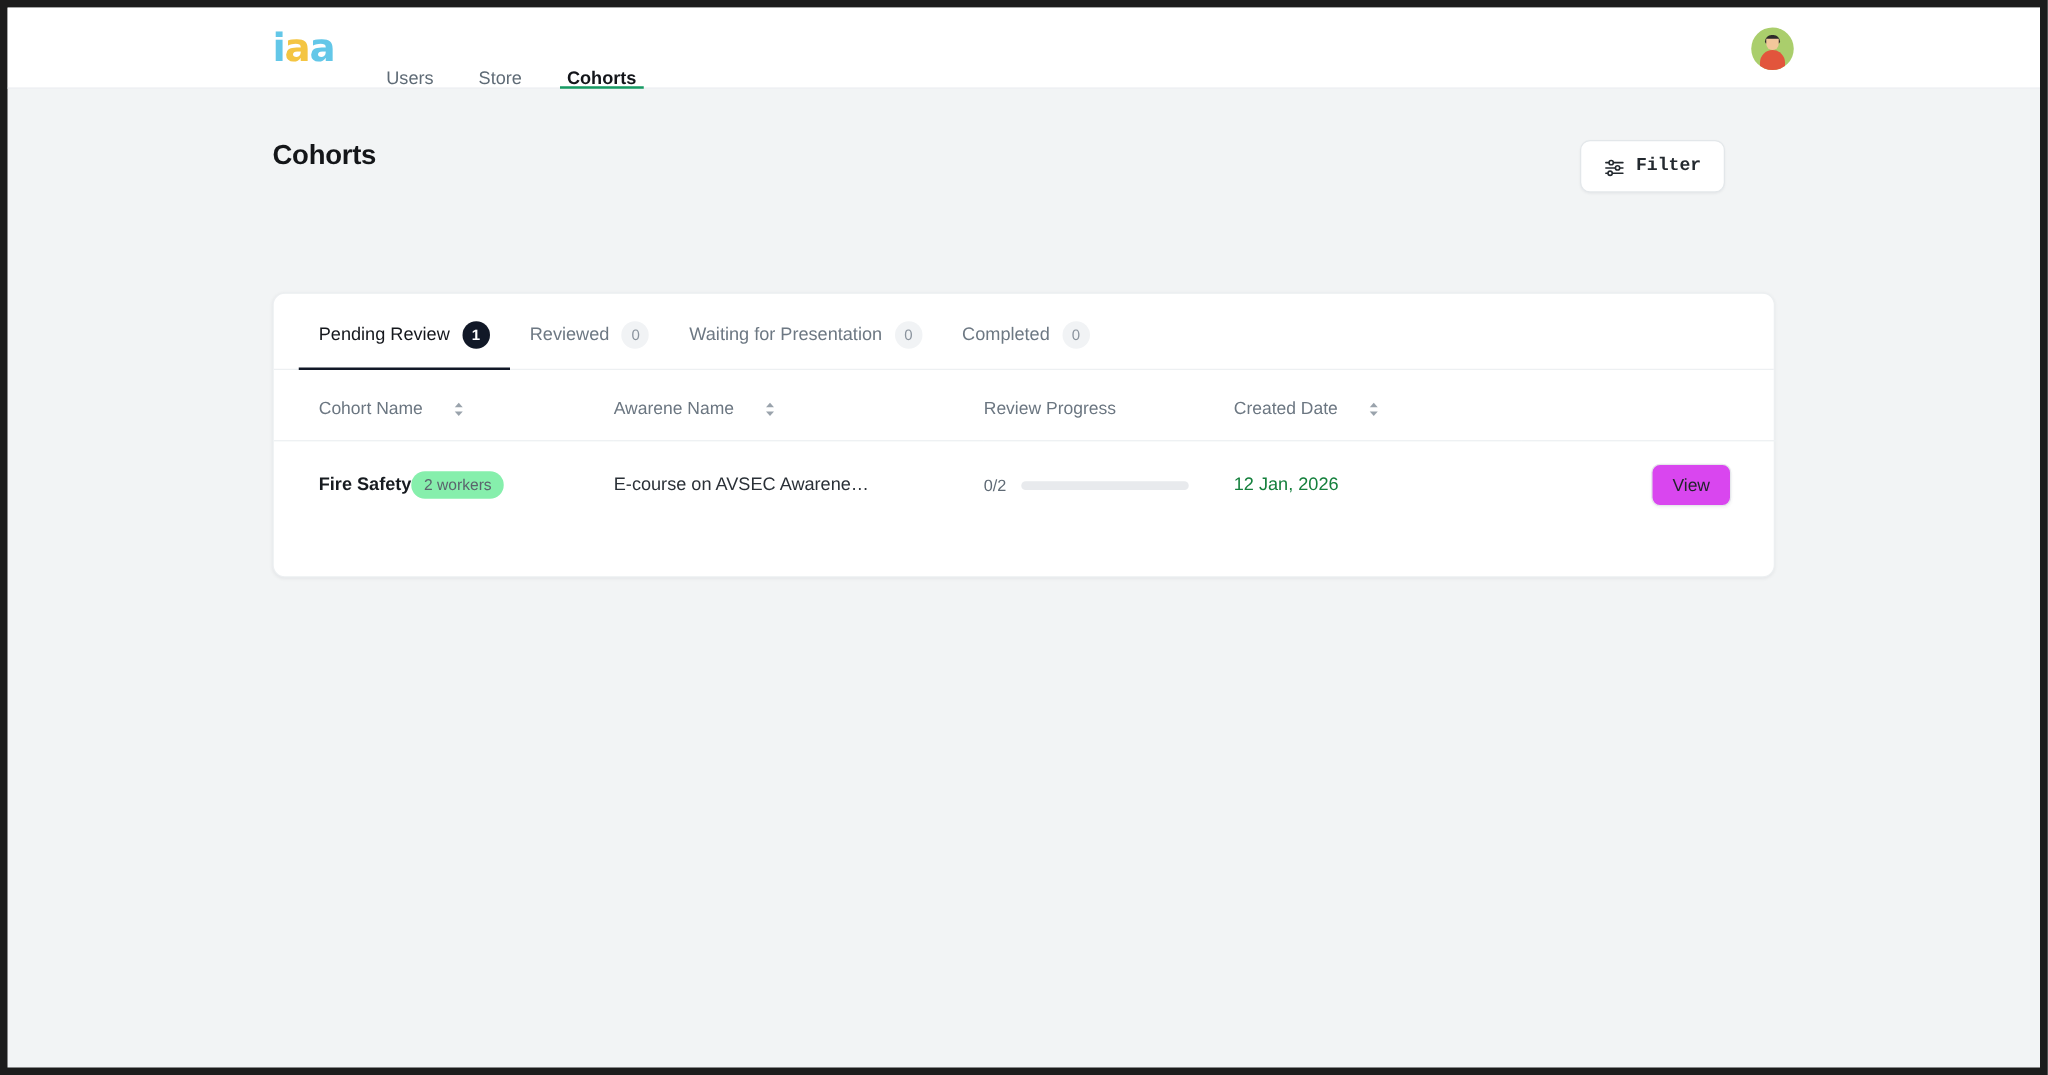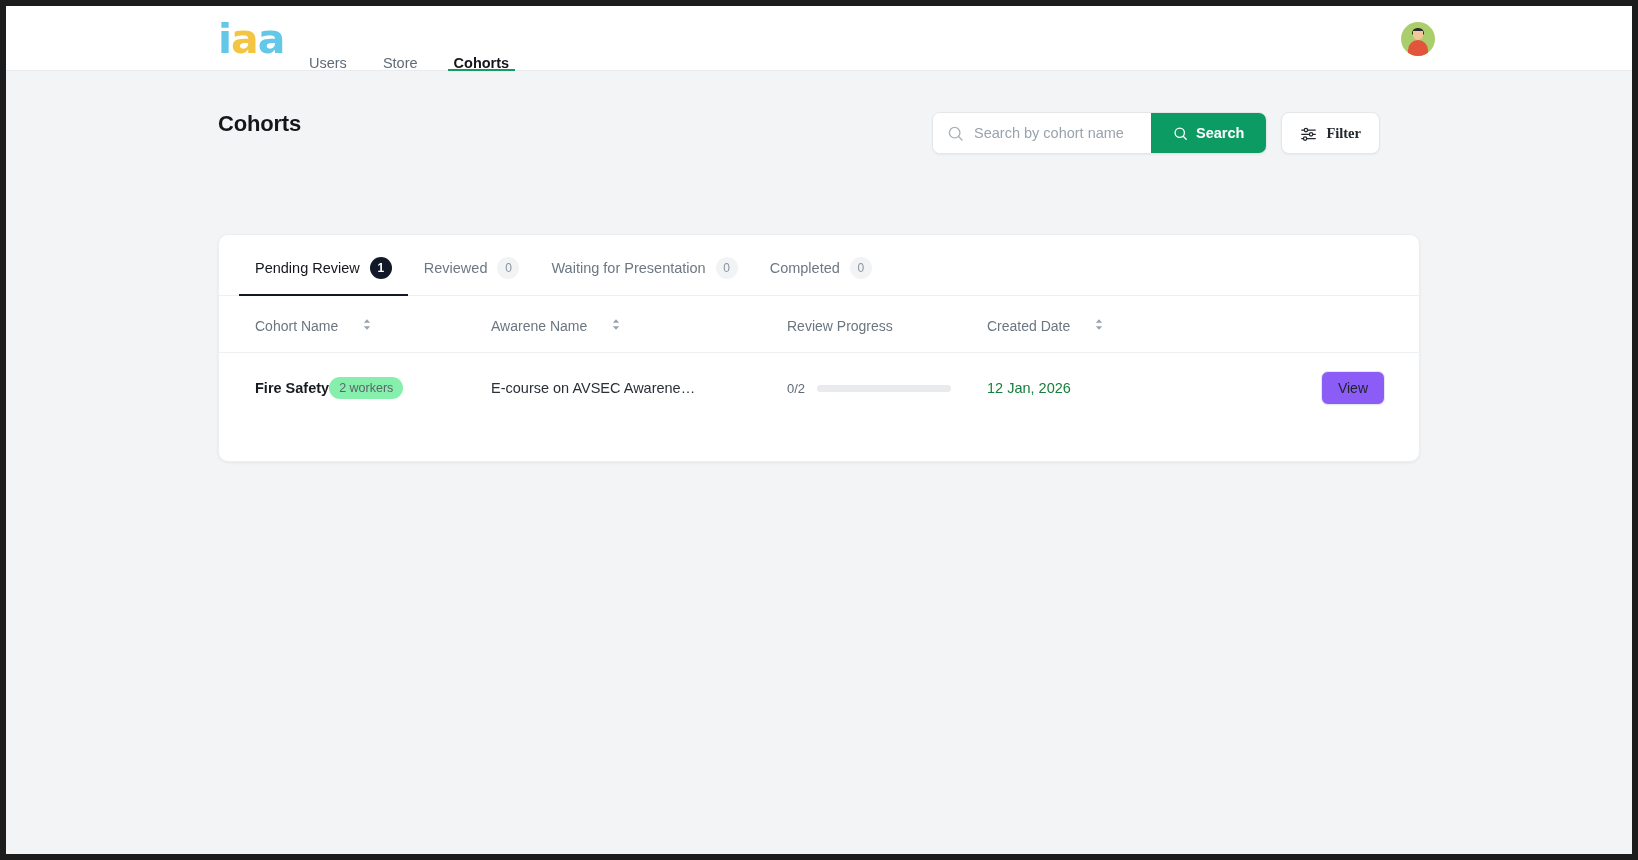--- a/index.html
+++ b/index.html
@@ -33,21 +33,21 @@
   }
 
   .logo {
     position: absolute;
     left: 212px;
     top: 14px;
     width: 46px;
     height: 38px;
     font-family: "DejaVu Sans", sans-serif;
     font-weight: 700;
-    font-size: 41px;
+    font-size: 31px;
     line-height: 38px;
     letter-spacing: -1px;
     user-select: none;
   }
   .logo .l-i { color: #63c7e8; }
   .logo .l-a1 { color: #f4c542; }
   .logo .l-a2 { color: #63c7e8; }
 
   .navlinks {
     position: absolute;
@@ -198,21 +198,21 @@
     height: 42px;
     padding: 0 18px;
     background: #fff;
     border: 1px solid #e3e7ea;
     border-radius: 8px;
     font-size: 14.5px;
     font-weight: 700;
     color: #23292f;
     cursor: pointer;
     box-shadow: 0 1px 2px rgba(16,24,40,.05);
-    font-family: Liberation Serif, serif;
+    font-family: Liberation Mono, monospace;
   }
 
   
   .card {
     position: absolute;
     left: 212px;
     top: 163px;
     width: 1202px;
     background: #ffffff;
     border: 1px solid #eceff1;
@@ -274,21 +274,21 @@
   table.data th {
     text-align: left;
     font-size: 14px;
     font-weight: 400;
     color: #6b7681;
     padding: 22px 0 18px 0;
     border-bottom: 1px solid #eef1f3;
   }
   table.data th .thwrap {
     display: flex;
-    align-items: flex-start;
+    align-items: flex-end;
     gap: 24px;
   }
   table.data td {
     padding: 18px 0;
     font-size: 14.5px;
     color: #23282e;
     vertical-align: middle;
   }
   .col-a { width: 272px; padding-left: 36px !important; }
   .col-b { width: 296px; }
@@ -336,21 +336,21 @@
   .view-cell { text-align: right; padding-right: 36px !important; }
   .view-btn {
     display: inline-flex;
     align-items: center;
     justify-content: center;
     min-width: 56px;
     height: 34px;
     padding: 0 16px;
     border: 1px solid #e5e8eb;
     border-radius: 7px;
-    background: #8b5cf6;
+    background: #d946ef;
     font-size: 14px;
     color: #1f242a;
     cursor: pointer;
     box-shadow: 0 1px 2px rgba(16,24,40,.04);
     font-family: "Liberation Sans", sans-serif;
   }
 
   .sort-ico { display: block; }
   svg { display: block; }
 </style>
@@ -384,40 +384,20 @@
     </div>
   </div>
 
   <div class="page">
 
     <div class="page-head">
       <div class="page-title">Cohorts</div>
     </div>
 
     <div class="search-cluster">
-      <div class="search-box">
-        <div class="search-field">
-          <span>
-            <svg width="17" height="17" viewBox="0 0 20 20" fill="none">
-              <circle cx="9" cy="9" r="6.2" stroke="#a9b1b9" stroke-width="1.6"></circle>
-              <line x1="13.6" y1="13.6" x2="17.6" y2="17.6" stroke="#a9b1b9" stroke-width="1.6" stroke-linecap="round"></line>
-            </svg>
-          </span>
-          <input type="text" placeholder="Search by cohort name" style="">
-        </div>
-        <button class="search-btn">
-          <span>
-            <svg width="15" height="15" viewBox="0 0 20 20" fill="none">
-              <circle cx="9" cy="9" r="6.2" stroke="#ffffff" stroke-width="1.8"></circle>
-              <line x1="13.6" y1="13.6" x2="17.6" y2="17.6" stroke="#ffffff" stroke-width="1.8" stroke-linecap="round"></line>
-            </svg>
-          </span>
-          <span>Search</span>
-        </button>
-      </div>
 
       <button class="filter-btn">
         <span>
           <svg width="17" height="17" viewBox="0 0 20 20" fill="none">
             <line x1="2" y1="6" x2="18" y2="6" stroke="#23292f" stroke-width="1.5" stroke-linecap="round"></line>
             <line x1="2" y1="11" x2="18" y2="11" stroke="#23292f" stroke-width="1.5" stroke-linecap="round"></line>
             <line x1="2" y1="16" x2="18" y2="16" stroke="#23292f" stroke-width="1.5" stroke-linecap="round"></line>
             <circle cx="7" cy="6" r="2" fill="#ffffff" stroke="#23292f" stroke-width="1.5"></circle>
             <circle cx="13" cy="11" r="2" fill="#ffffff" stroke="#23292f" stroke-width="1.5"></circle>
             <circle cx="6" cy="16" r="2" fill="#ffffff" stroke="#23292f" stroke-width="1.5"></circle>

